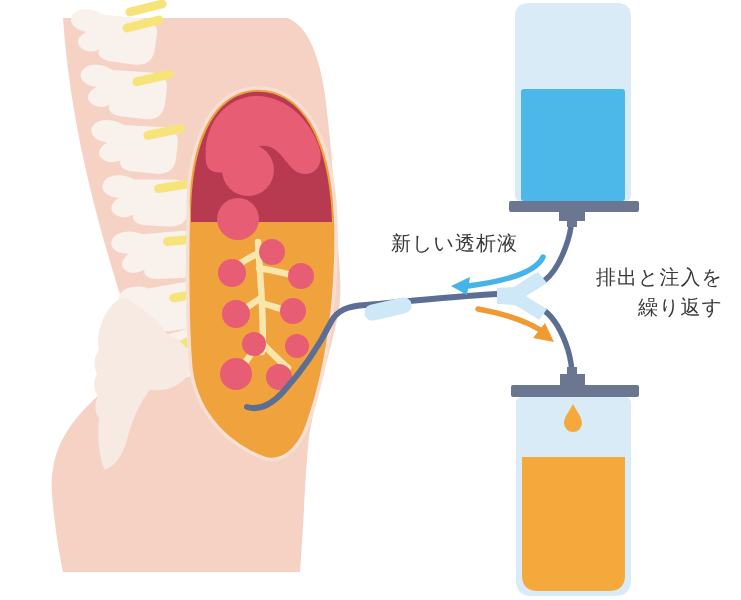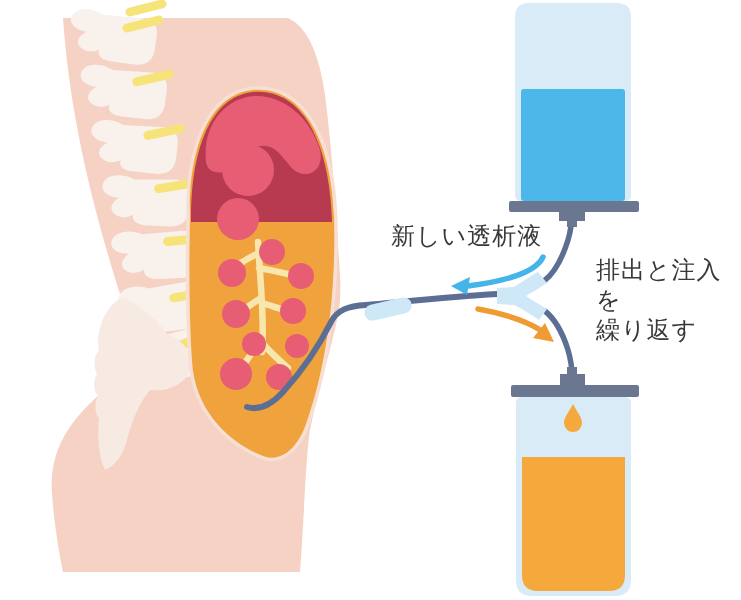--- a/index.html
+++ b/index.html
@@ -6,30 +6,31 @@
   .stage{
     position:relative;
     width:741px;height:600px;
     background:#ffffff;
     overflow:hidden;
     font-family:"DejaVu Sans","Liberation Sans",sans-serif;
   }
   .stage svg{position:absolute;left:0;top:0;}
   .label{
     position:absolute;
-    font-size:24px;
+    font-size:20px;
     font-weight:500;
     color:#383838;
     letter-spacing:1px;
     line-height:30px;
     white-space:pre-line;
+    margin-top:7px;
   }
   #label-fresh{left:391px;top:221px;}
   #label-used{left:391px;top:343px;}
-  #label-cycle{left:596px;top:255px;}
+  #label-cycle{left:596px;top:255px;text-align:right;}
 </style>
 </head>
 <body>
 
 <div class="stage">
 
   <svg width="741" height="600" viewBox="0 0 741 600">
     <defs>
       <path id="vertebra-shape" d="M-10,-22 C-22,-28 -38,-26 -41,-16 C-43,-8 -34,-3 -24,-3 C-32,2 -34,10 -27,14 C-21,18 -13,16 -9,13 C-11,19 -5,23 3,23 L27,23 C40,23 46,16 46,5 L46,-10 C46,-20 38,-25 28,-24 Z"></path>
     </defs>

